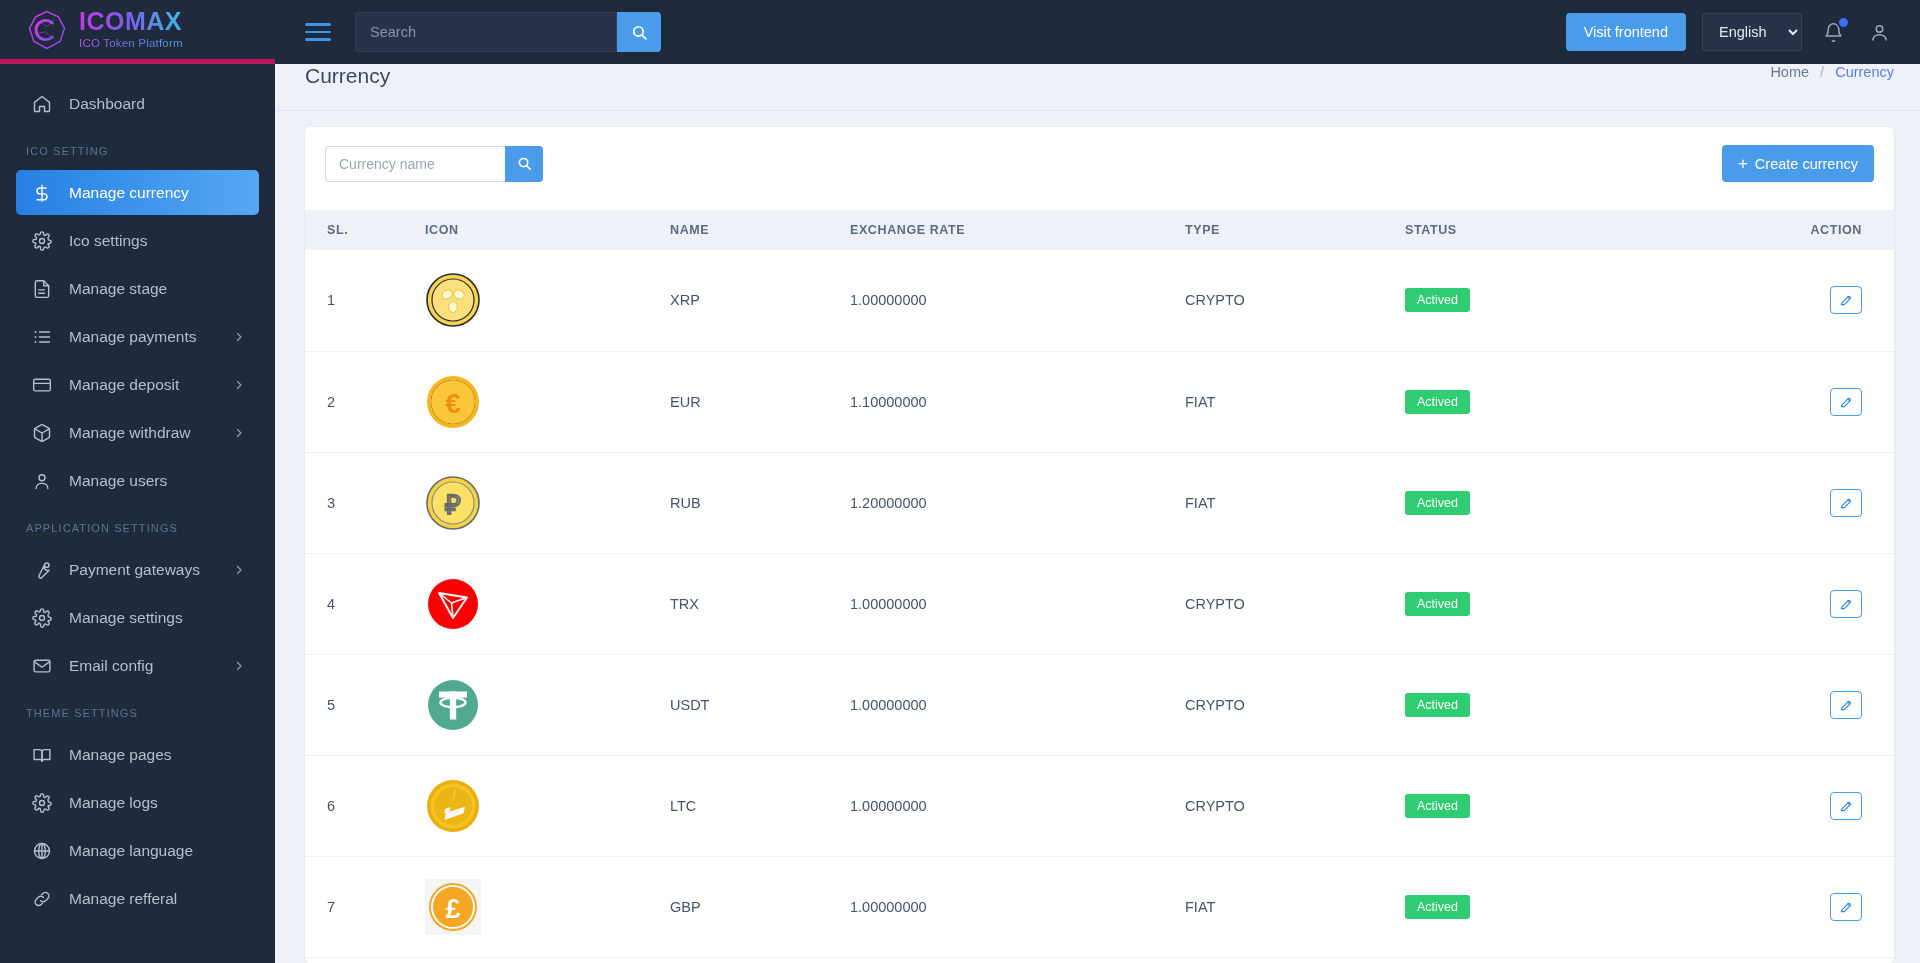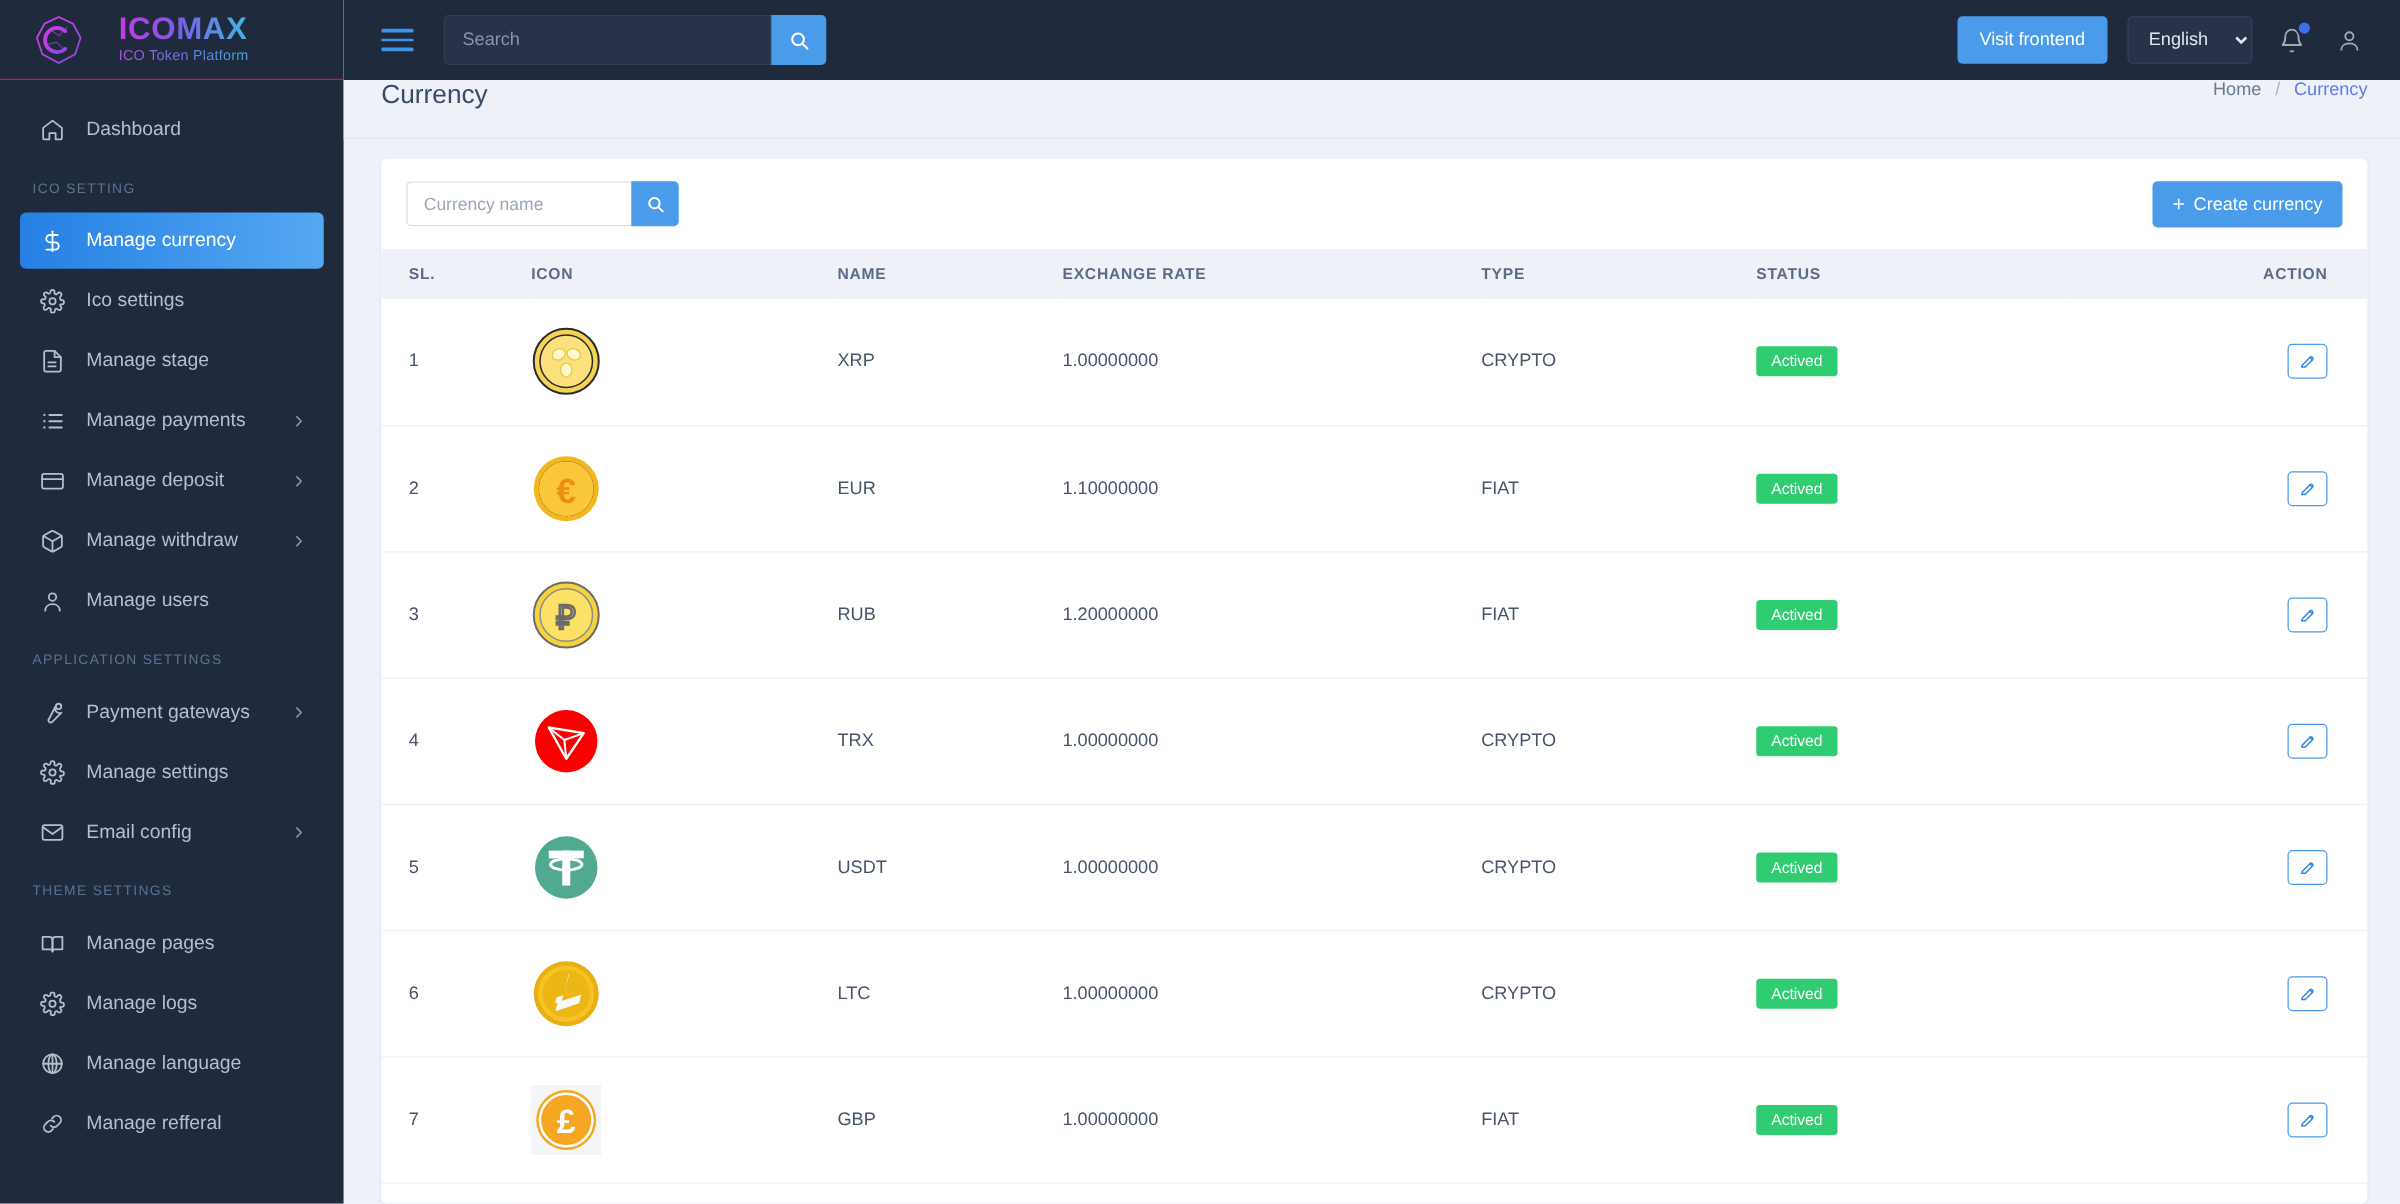--- a/index.html
+++ b/index.html
@@ -13,23 +13,23 @@
 
   
   .sidebar {
     width: 275px; min-width: 275px; height: 963px;
     background: #1f2a3c;
     display: flex; flex-direction: column;
     overflow: hidden;
   }
   .brand {
     height: 64px; min-height: 64px;
-    display: flex; align-items: center; gap: 27px;
+    display: flex; align-items: center; gap: 11px;
     padding-left: 26px;
-    border-bottom: 1px solid #be185d;
+    border-bottom: 5px solid #be185d;
   }
   .brand-logo { width: 42px; height: 42px; flex: 0 0 42px; }
   .brand-text { display: flex; flex-direction: column; line-height: 1; }
   .brand-title {
     font-size: 25px; font-weight: bold; letter-spacing: .5px;
     background: linear-gradient(90deg, #c838e8 0%, #7b5ce8 45%, #3fb9e5 100%);
     -webkit-background-clip: text; background-clip: text; color: transparent;
   }
   .brand-sub {
     font-size: 11.5px; margin-top: 4px; letter-spacing: .2px;
@@ -105,21 +105,21 @@
   .breadcrumb { margin-left: auto; font-size: 14.5px; color: #6b7a91; }
   .breadcrumb .sep { margin: 0 7px; color: #aab4c4; }
   .breadcrumb .crumb-active { color: #5d7de8; }
 
   .content { flex: 1; padding: 16px 26px 0 30px; overflow: hidden; }
   .card {
     background: #ffffff; border-radius: 5px; height: 100%;
     box-shadow: 0 1px 3px rgba(25,40,70,.07);
     display: flex; flex-direction: column; overflow: hidden;
   }
-  .card-top { display: flex; padding: 18px 20px 17px 20px; }
+  .card-top { display: flex; align-items: center; padding: 18px 20px 28px 20px; }
   .cur-search { display: flex; height: 36px; }
   .cur-search input {
     width: 180px; height: 36px; border: 1px solid #d5dbe6; border-right: none;
     border-radius: 4px 0 0 4px; padding: 0 13px; font-size: 14px; outline: none;
     color: #44546e; font-family: "Liberation Sans", sans-serif;
   }
   .cur-search input::placeholder { color: #9aa6b8; }
   .cur-search-btn {
     width: 38px; height: 36px; background: #4a9ceb; border: none;
     border-radius: 0 4px 4px 0; cursor: pointer;

